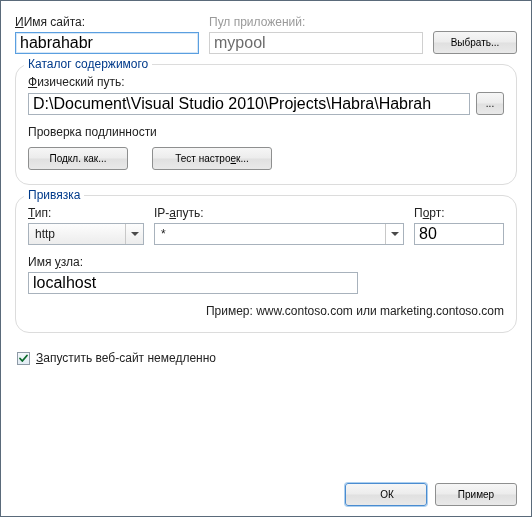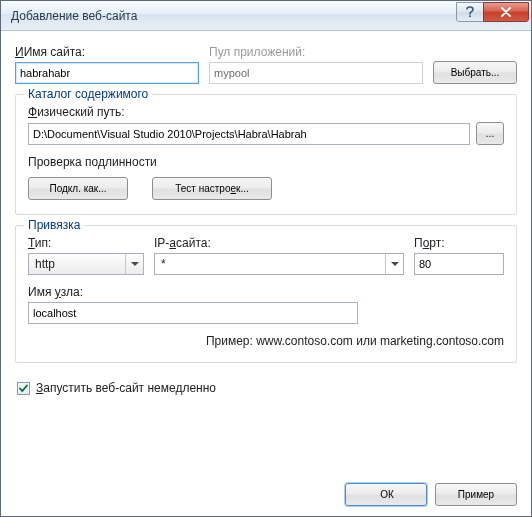--- a/index.html
+++ b/index.html
@@ -71,21 +71,21 @@
   }
   .row { display: flex; gap: 10px; }
   .label { color: #222; margin-bottom: 3px; }
   .label.disabled { color: #9a9a9a; }
   .underline { text-decoration: underline; text-decoration-style: solid; }
   .textinput {
     height: 22px;
     border: 1px solid #a8b2bc;
     padding: 2px 4px;
     font-family: inherit;
-    font-size: 11px;
+    font-size: 16px;
     background: #fff;
   }
   .textinput.focus { border: 1px solid #5a9fe0; box-shadow: 0 0 0 1px rgba(90,159,224,0.25) inset; }
   .textinput.disabled { background: #fff; color: #6c6c6c; border-color: #d0d0d0; }
   .btn {
     height: 23px;
     min-width: 74px;
     border: 1px solid #8e8f8f;
     background: linear-gradient(to bottom, #f6f6f6, #ececec 48%, #e0e0e0 52%, #e9e9e9);
     border-radius: 3px;
@@ -95,21 +95,21 @@
     cursor: default;
   }
   .btn.small { min-width: 28px; padding: 0 4px; }
   .btn.default {
     border: 1px solid #4a8cd0;
     box-shadow: 0 0 0 1px rgba(90,159,224,0.5);
     padding-left: 12px;
   }
   .groupbox {
     border: 1px solid #dcdcdc;
-    border-radius: 2px;
+    border-radius: 14px;
     padding: 10px 12px 14px 12px;
     margin-top: 10px;
     position: relative;
   }
   .groupbox > .legend {
     position: absolute;
     top: -8px;
     left: 8px;
     background: #fff;
     padding: 0 4px;
@@ -150,36 +150,20 @@
     gap: 8px;
     padding-top: 14px;
   }
   .footer .btn { min-width: 82px; }
 </style>
 </head>
 <body>
 
 <div class="window">
 
-  <div class="titlebar">
-    <div class="titlebar-title">Добавление веб-сайта</div>
-    <div class="titlebar-buttons">
-      <div class="titlebar-btn help">
-        <svg width="10" height="12" viewBox="0 0 10 12">
-          <path d="M2 3 Q2 1 5 1 Q8 1 8 3.5 Q8 5 6 6 Q5 6.5 5 8" stroke="#3a5a7a" stroke-width="1.6" fill="none" stroke-linecap="round"></path>
-          <circle cx="5" cy="10.3" r="1" fill="#3a5a7a"></circle>
-        </svg>
-      </div>
-      <div class="titlebar-btn close">
-        <svg width="12" height="10" viewBox="0 0 12 10">
-          <path d="M2 1 L10 9 M10 1 L2 9" stroke="#fff" stroke-width="1.8" stroke-linecap="round"></path>
-        </svg>
-      </div>
-    </div>
-  </div>
 
   <div class="client">
 
     <div class="row">
       <div style="flex:0 0 184px;">
         <div class="label">
           <span class="underline">И</span><span>Имя сайта:</span>
         </div>
         <input class="textinput focus" style="width: 100%;" value="habrahabr">
       </div>
@@ -227,21 +211,21 @@
             <div class="value">http</div>
             <div class="arrow">
               <svg width="8" height="5" viewBox="0 0 8 5">
                   <path d="M0 0 L4 4 L8 0 Z" fill="#4a4a4a"></path>
                 </svg>
             </div>
           </div>
         </div>
         <div style="flex:1;">
           <div class="label">
-            IP-<span class="underline">а</span><span>сайта:</span>
+            IP-<span class="underline">а</span><span>путь:</span>
           </div>
           <div class="combo editable">
             <div class="value">*</div>
             <div class="arrow">
               <svg width="8" height="5" viewBox="0 0 8 5">
                   <path d="M0 0 L4 4 L8 0 Z" fill="#4a4a4a"></path>
                 </svg>
             </div>
           </div>
         </div>

